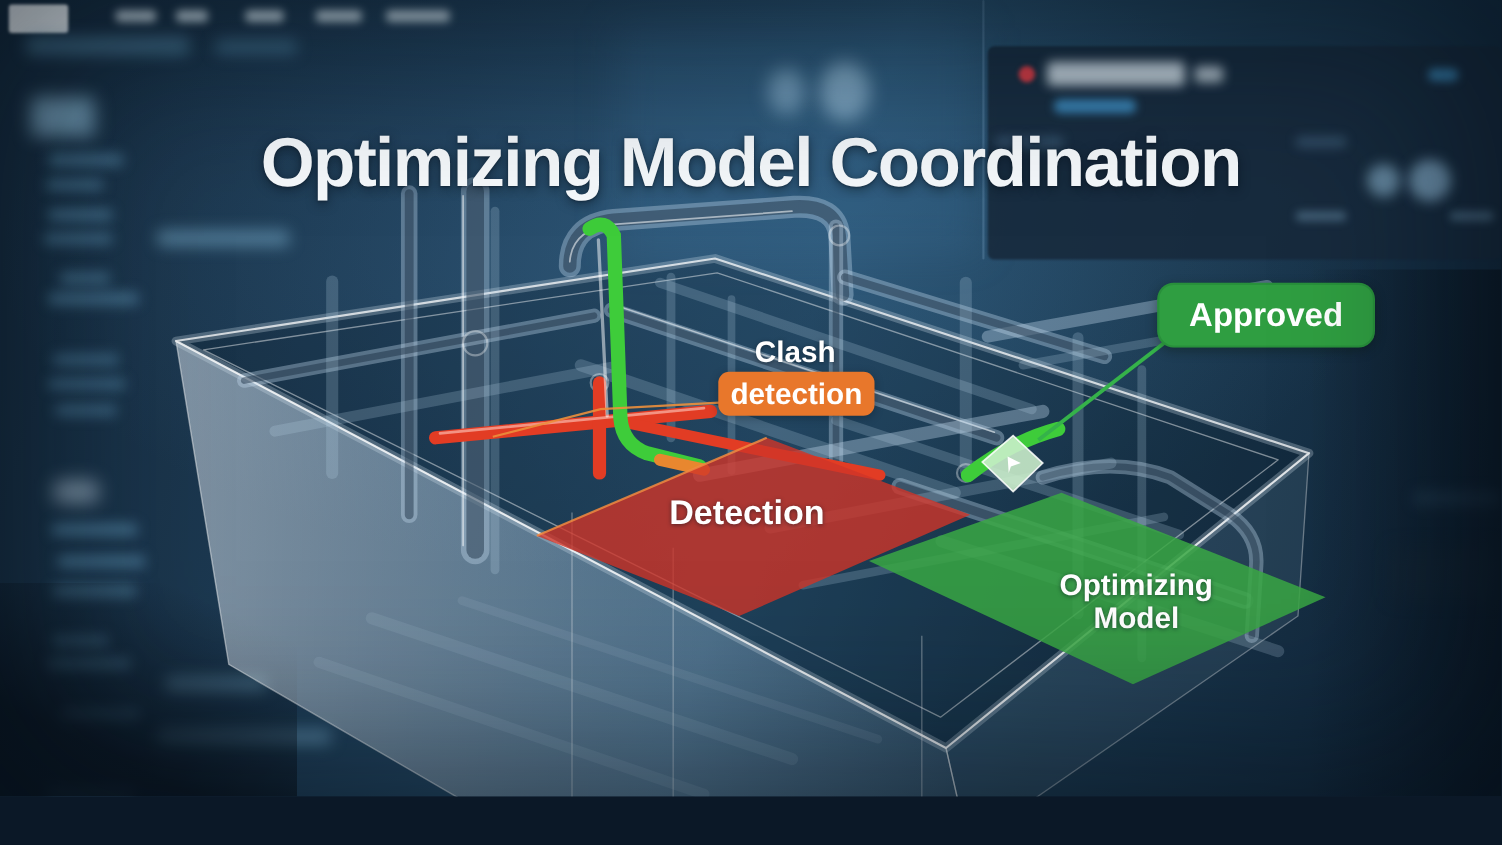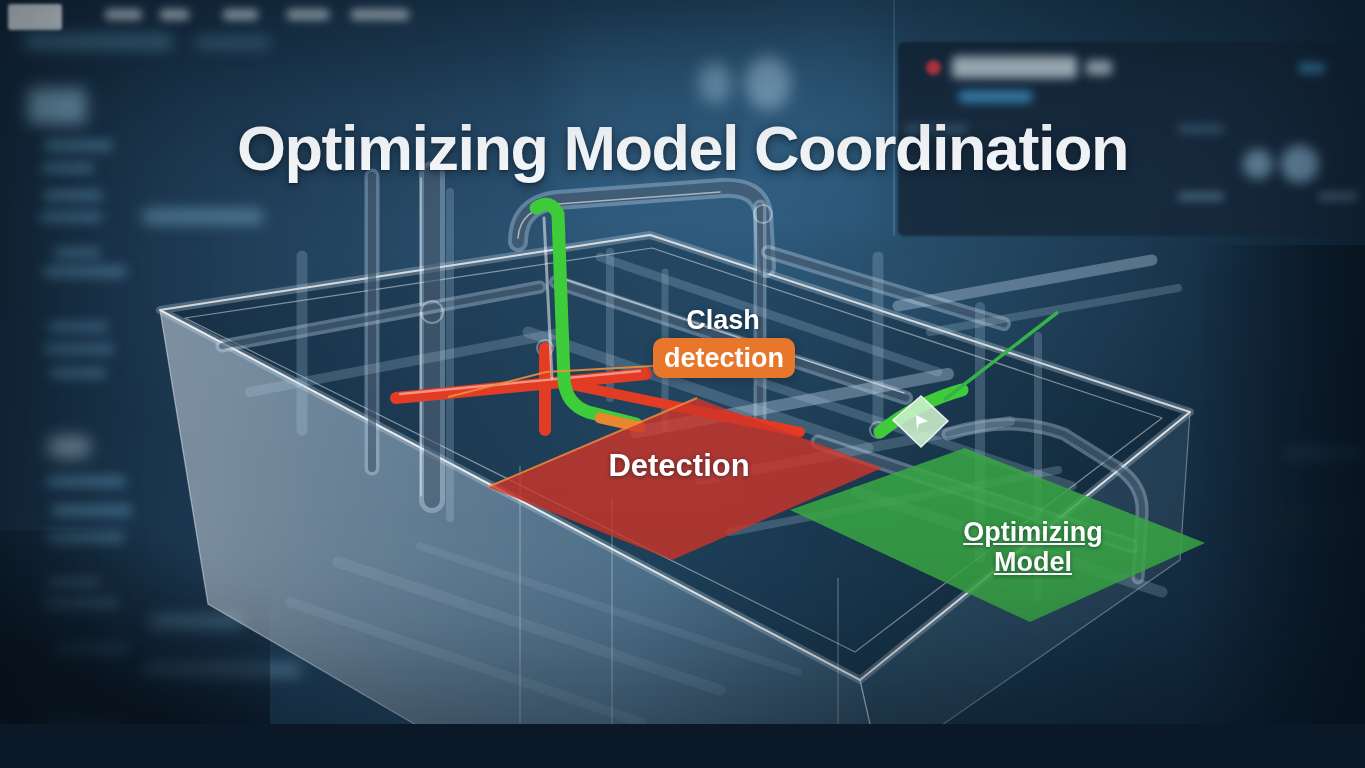--- a/index.html
+++ b/index.html
@@ -39,21 +39,21 @@
     background:var(--badge-orange,#e8772b);font-size:27px;
     box-shadow:0 2px 8px rgba(10,20,30,.35);
   }
   #approved-badge{
     left:1052px;top:257px;width:198px;height:59px;border-radius:15px;
     background:var(--approved-green,#2f9e41);font-size:30px;
     box-shadow:0 3px 10px rgba(10,25,15,.4), inset 0 0 0 2px rgba(0,70,25,.15);
   }
   #clash-label{left:723px;top:305px;transform:translateX(-50%);font-size:27px;}
   #detection-label{left:679px;top:448px;transform:translateX(-50%);font-size:31px;}
-  #optimizing-label{left:1033px;top:517px;transform:translateX(-50%);font-size:27px;line-height:30px;text-decoration:underline;}
+  #optimizing-label{left:1033px;top:517px;transform:translateX(-50%);font-size:27px;line-height:30px;}
 </style>
 </head>
 <body>
 
 <div id="stage">
 
   <div class="bb" style="left:8px;top:4px;width:54px;height:26px;background:#eef4f8;border-radius:3px;filter:blur(1.5px);"></div>
   <div class="bb" style="left:105px;top:9px;width:37px;height:11px;background:rgba(215,232,242,.8);filter:blur(4px);"></div>
   <div class="bb" style="left:160px;top:9px;width:29px;height:11px;background:rgba(215,232,242,.8);filter:blur(4px);"></div>
   <div class="bb" style="left:223px;top:9px;width:35px;height:11px;background:rgba(215,232,242,.8);filter:blur(4px);"></div>
@@ -217,20 +217,23 @@
 
   <div class="title">Optimizing Model Coordination</div>
 
   <div class="float-label" id="clash-label">Clash</div>
   <div class="badge" id="clash-badge">
     <span>detection</span>
   </div>
 
   <div class="float-label" id="detection-label">Detection</div>
 
+  <div class="badge" id="approved-badge">
+    <span>Approved</span>
+  </div>
 
   <div class="float-label" id="optimizing-label">
     <div>Optimizing</div>
     <div>Model</div>
   </div>
 
   <div class="vignette"></div>
 </div>
 
 </body></html>

